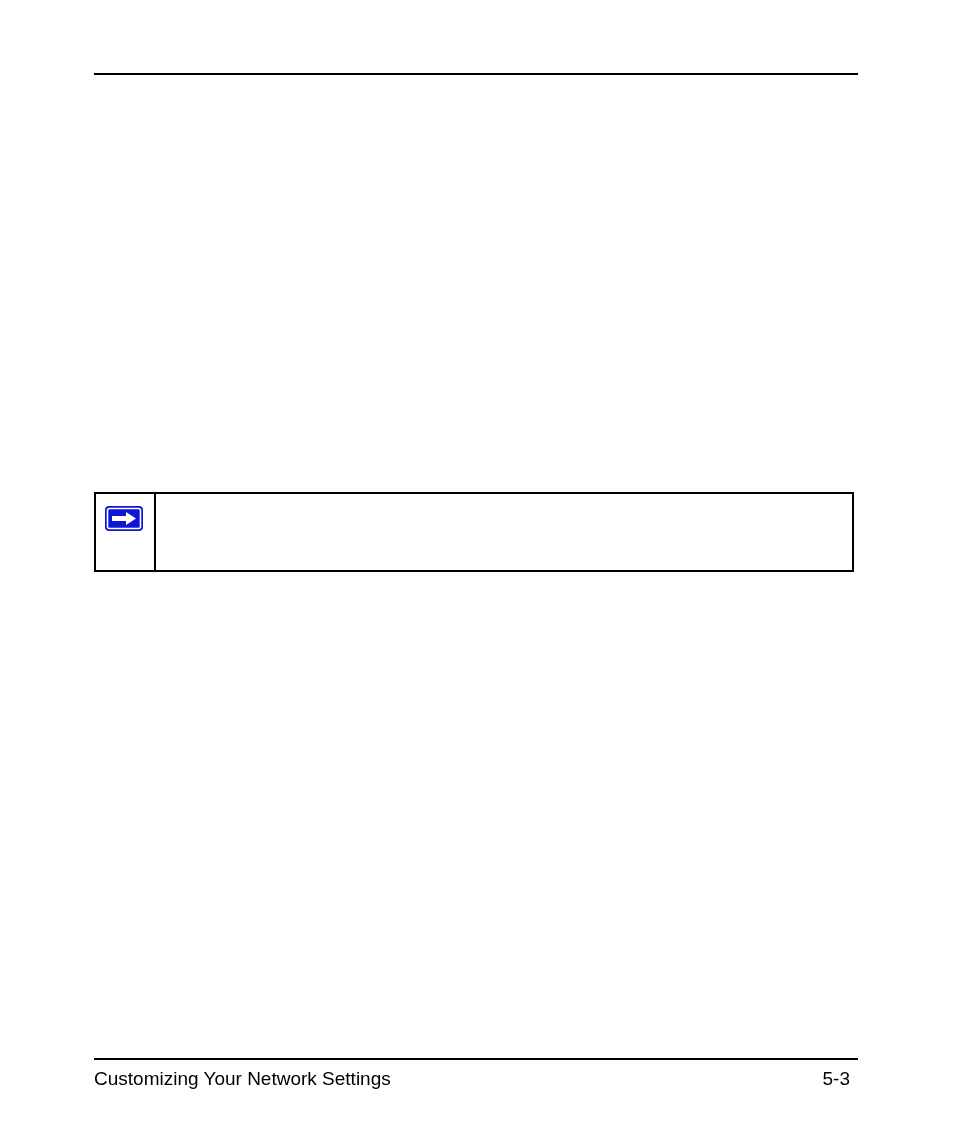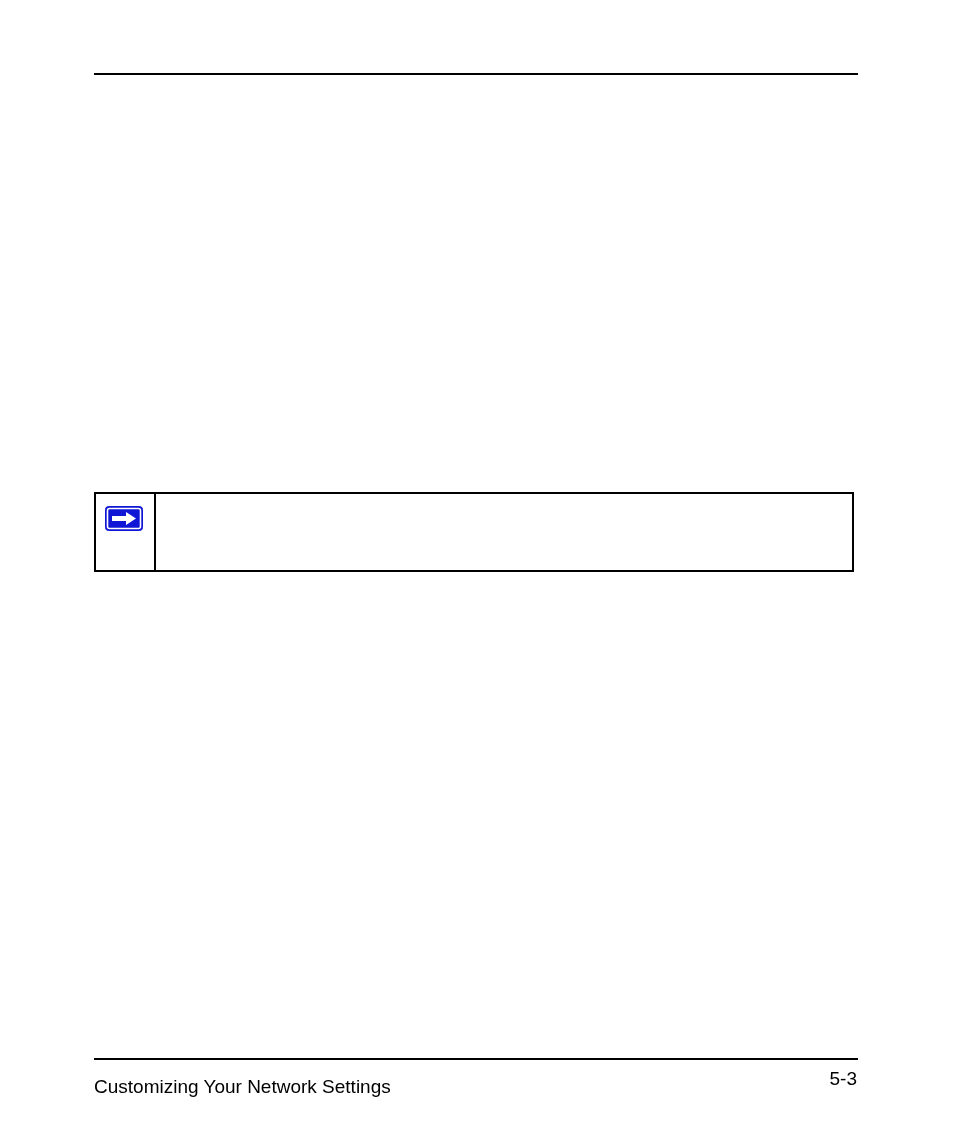--- a/index.html
+++ b/index.html
@@ -63,25 +63,25 @@
   .footer {
     position: absolute;
     left: 94px;
     top: 1068px;
     width: 764px;
     font-size: 19px;
   }
   .footer .left {
     position: absolute;
     left: 0;
-    top: 8px;
+    top: 0;
   }
   .footer .right {
     position: absolute;
-    right: 1px;
+    right: 8px;
     top: 0;
   }
 </style>
 </head>
 <body>
 
 <div class="page">
 
   <div class="top-rule"></div>
 

